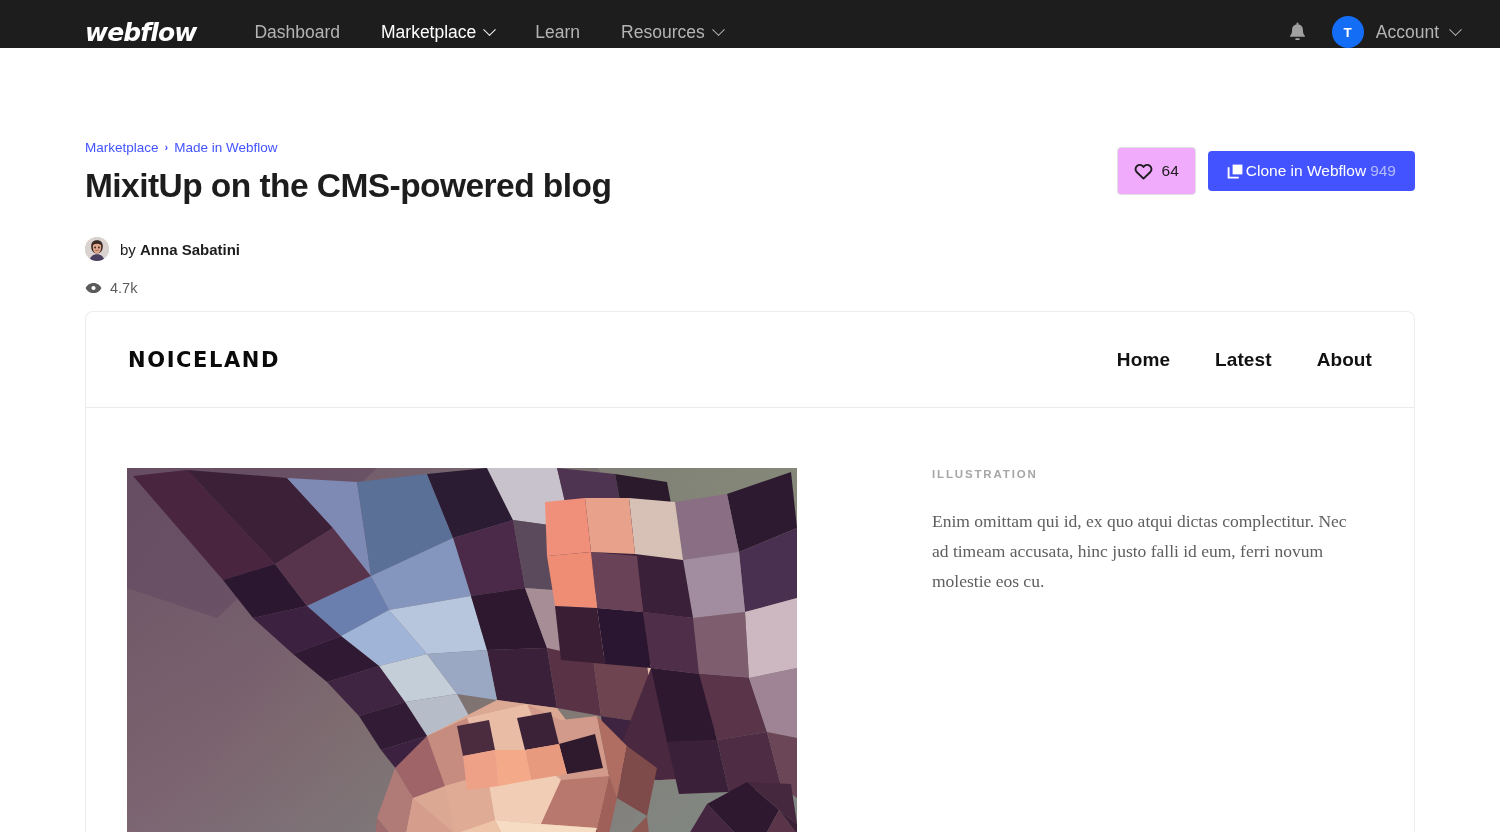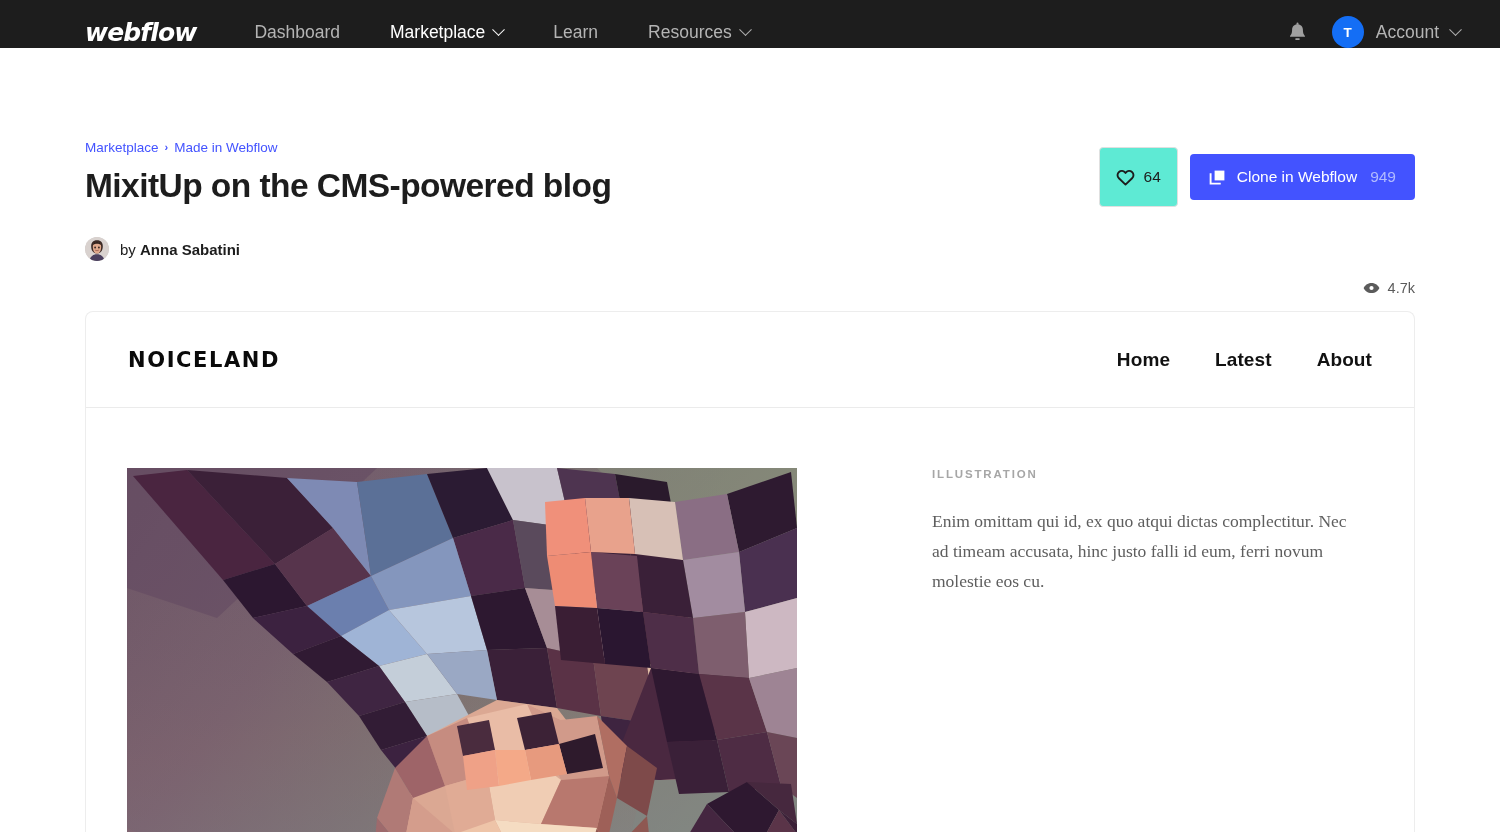--- a/index.html
+++ b/index.html
@@ -25,21 +25,21 @@
   .brand {
     font-family: "DejaVu Sans", sans-serif;
     font-size: 25px;
     font-weight: 700;
     font-style: italic;
     color: #ffffff;
     letter-spacing: -0.9px;
     margin-right: 41px;
     user-select: none;
   }
-  .nav-items { display: flex; align-items: flex-end; gap: 16px; }
+  .nav-items { display: flex; align-items: flex-end; gap: 7px; }
   .nav-link {
     display: flex;
     align-items: center;
     gap: 9px;
     font-size: 17.5px;
     color: #b4b4b4;
     padding: 0 17px;
     cursor: pointer;
     white-space: nowrap;
   }
@@ -139,50 +139,50 @@
   .author-name b { font-weight: 700; }
 
   .head-right {
     flex: 0 0 auto;
     display: flex;
     align-items: center;
     gap: 12px;
     padding-top: 6px;
   }
   .like-btn {
-    height: 60px;
+    height: 48px;
     min-width: 78px;
     border: 1px solid #e0e0e0;
     border-radius: 4px;
-    background: #5eead4;
+    background: #f0abfc;
     display: flex;
     align-items: center;
     justify-content: center;
     gap: 9px;
     padding: 0 16px;
     cursor: pointer;
   }
   .like-count { font-size: 15.5px; color: #1d1d1d; }
   .clone-btn {
-    height: 46px;
+    height: 40px;
     background: #4353ff;
     border-radius: 4px;
     display: flex;
     align-items: center;
-    gap: 11px;
+    gap: 2px;
     padding: 0 19px;
     cursor: pointer;
     border: none;
   }
   .clone-label { font-size: 15.5px; color: #ffffff; }
   .clone-count { font-size: 15.5px; color: #b2bbff; margin-left: 2px; }
 
   .views-row {
     display: flex;
-    justify-content: flex-end;
+    justify-content: flex-start;
     align-items: center;
     gap: 8px;
     margin-top: 17px;
     margin-bottom: 13px;
     height: 20px;
   }
   .views-count { font-size: 14.5px; color: #5b5b5b; }
 
   
   .preview-card {

